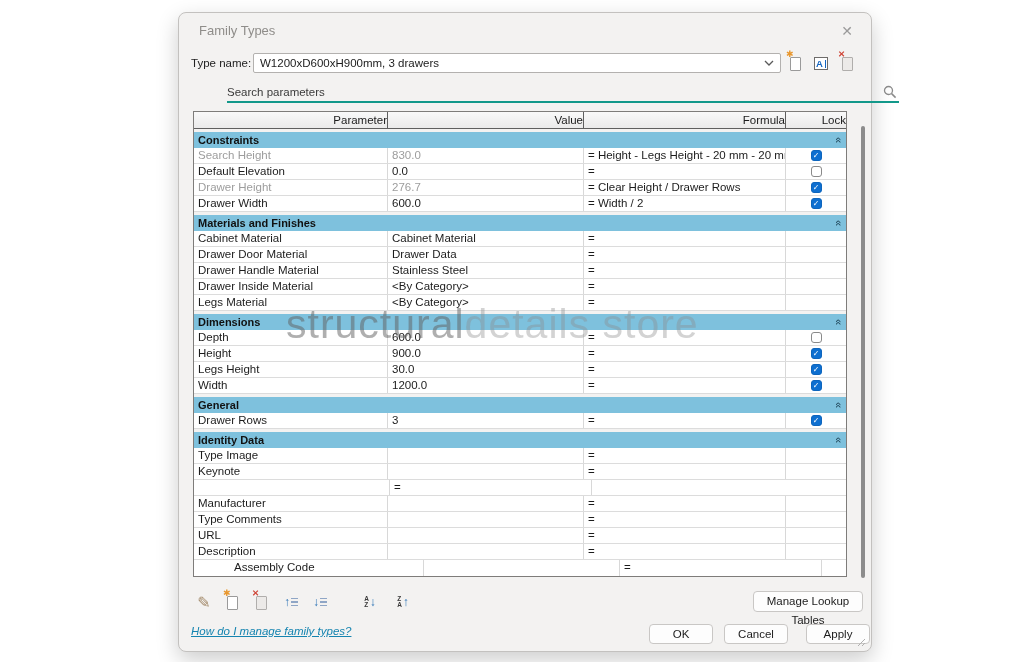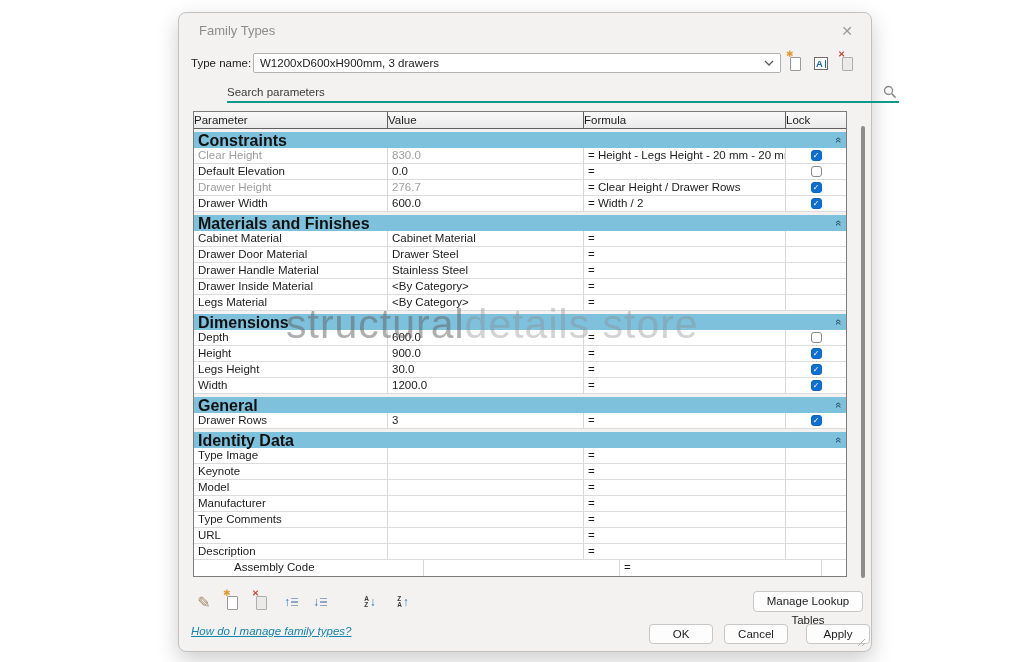--- a/index.html
+++ b/index.html
@@ -38,31 +38,31 @@
                border-bottom:2px solid #12988a; display:flex; align-items:center;margin-left:36px; }
   .searchbar input { flex:1; border:none; outline:none; background:transparent;
                      font-size:11.5px; color:#1c1c1c; font-family:"Liberation Sans",sans-serif; }
   .searchbar input::placeholder { color:#3a3a3a; opacity:1; }
   .search-glass { flex:none; margin-right:2px; }
 
   .ptable { position:absolute; left:14px; top:98px; width:654px; border:1px solid #7e7c7a;
             background:#f3f2f1; }
   .thead { display:flex; height:17px; background:linear-gradient(#f9f9f9,#eaeaea);
            border-bottom:1px solid #5f5f5f; }
-  .hcell { font-size:11.5px; color:#1c1c1c; text-align:left; line-height:16px;
+  .hcell { font-size:11.5px; color:#1c1c1c; text-align:right; line-height:16px;
            border-right:1px solid #5f5f5f; }
   .hcell:last-child { border-right:none; }
   .c-param   { width:194px; }
   .c-value   { width:196px; }
   .c-formula { width:202px; }
   .c-lock    { flex:1; }
 
   .section-row { display:flex; justify-content:space-between; align-items:center; height:16px;
                  background:#7ec1dd; margin-top:3px; padding:0 4px; cursor:pointer; }
-  .section-label { font-size:16px; font-weight:bold; color:#111; line-height:15px; }
+  .section-label { font-size:11px; font-weight:bold; color:#111; line-height:15px; }
   .collapse-icon { font-size:11px; color:#173a4c; transform:rotate(90deg); line-height:10px; }
 
   .trow { display:flex; height:16px; background:#fff; border-bottom:1px solid #dcdcdc; }
   .trow:last-child { border-bottom:none;padding-left:36px; }
   .cell { font-size:11.5px; color:#1c1c1c; line-height:15px; padding-left:4px;
           border-right:1px solid #d8d8d8; white-space:nowrap; overflow:hidden; }
   .cell.c-lock { border-right:none; display:flex; align-items:center; justify-content:center; padding-left:0; }
   .cell.ro { color:#9d9d9d; }
 
   .lockbox { width:11px; height:11px; border-radius:3px; display:flex; align-items:center;
@@ -147,21 +147,21 @@
       <div class="hcell c-value">Value</div>
       <div class="hcell c-formula">Formula</div>
       <div class="hcell c-lock">Lock</div>
     </div>
     <div>
         <div class="section-row">
           <span class="section-label">Constraints</span>
           <span class="collapse-icon">«</span>
         </div>
         <div class="trow">
-          <div class="cell c-param ro">Clear Height</div>
+          <div class="cell c-param ro">Search Height</div>
           <div class="cell c-value ro">830.0</div>
           <div class="cell c-formula">= Height - Legs Height - 20 mm - 20 mm</div>
           <div class="cell c-lock">
             <span class="lockbox checked">✓</span>
           </div>
         </div>
         <div class="trow">
           <div class="cell c-param">Default Elevation</div>
           <div class="cell c-value">0.0</div>
           <div class="cell c-formula">=</div>
@@ -190,21 +190,21 @@
           <span class="collapse-icon">«</span>
         </div>
         <div class="trow">
           <div class="cell c-param">Cabinet Material</div>
           <div class="cell c-value">Cabinet Material</div>
           <div class="cell c-formula">=</div>
           <div class="cell c-lock"></div>
         </div>
         <div class="trow">
           <div class="cell c-param">Drawer Door Material</div>
-          <div class="cell c-value">Drawer Steel</div>
+          <div class="cell c-value">Drawer Data</div>
           <div class="cell c-formula">=</div>
           <div class="cell c-lock"></div>
         </div>
         <div class="trow">
           <div class="cell c-param">Drawer Handle Material</div>
           <div class="cell c-value">Stainless Steel</div>
           <div class="cell c-formula">=</div>
           <div class="cell c-lock"></div>
         </div>
         <div class="trow">
@@ -277,21 +277,20 @@
           <div class="cell c-formula">=</div>
           <div class="cell c-lock"></div>
         </div>
         <div class="trow">
           <div class="cell c-param">Keynote</div>
           <div class="cell c-value"></div>
           <div class="cell c-formula">=</div>
           <div class="cell c-lock"></div>
         </div>
         <div class="trow">
-          <div class="cell c-param">Model</div>
           <div class="cell c-value"></div>
           <div class="cell c-formula">=</div>
           <div class="cell c-lock"></div>
         </div>
         <div class="trow">
           <div class="cell c-param">Manufacturer</div>
           <div class="cell c-value"></div>
           <div class="cell c-formula">=</div>
           <div class="cell c-lock"></div>
         </div>

